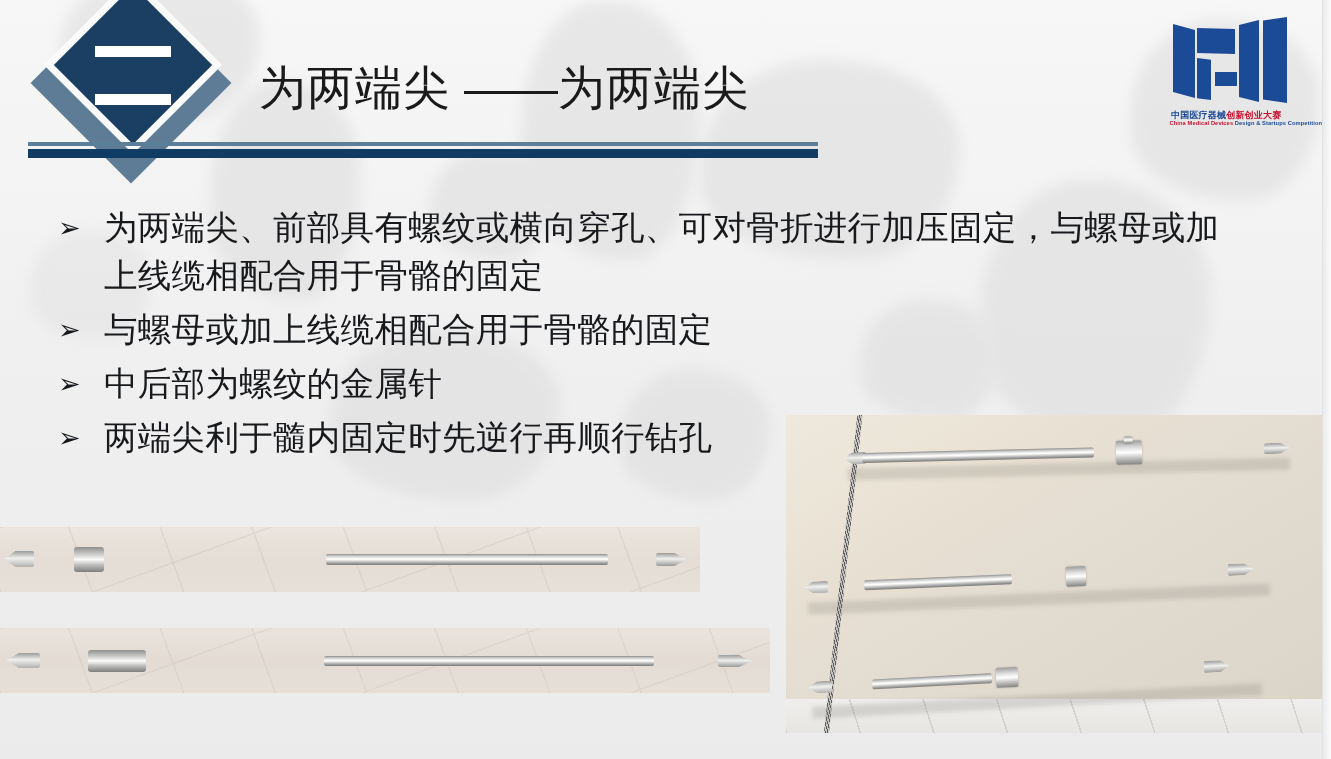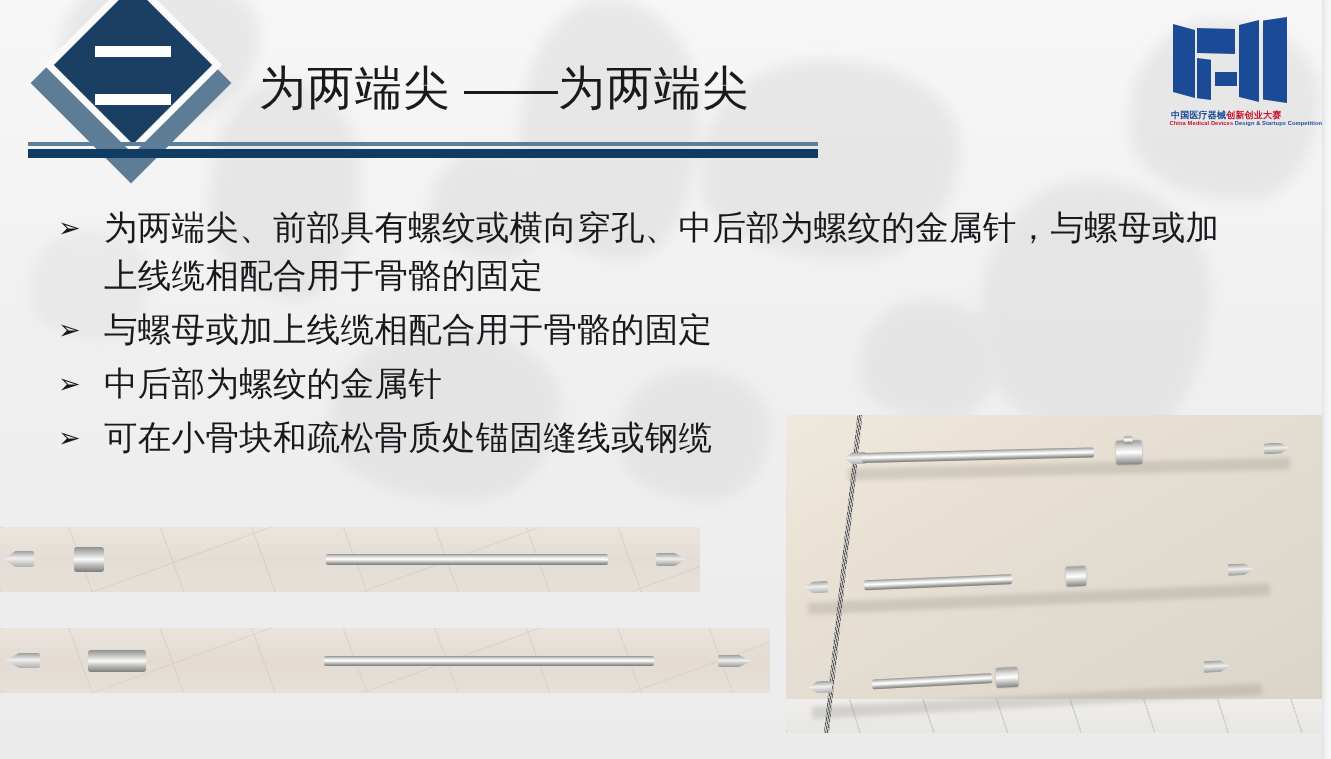--- a/index.html
+++ b/index.html
@@ -296,36 +296,36 @@
       </div>
       <div class="comp-text-cn"><span>中国医疗器械</span><em>创新创业大赛</em></div>
       <div class="comp-text-en"><em>China Medical Devices</em><span> Design &amp; Startups Competition</span></div>
     </div>
   </div>
 
   <div class="bullets">
 
     <div class="bullet-row">
       <div class="bullet-marker">➢</div>
-      <div class="bullet-text">为两端尖、前部具有螺纹或横向穿孔、中后部为螺纹的金属针，与螺母或加上线缆相配合用于骨骼的固定</div>
+      <div class="bullet-text">为两端尖、前部具有螺纹或横向穿孔、可对骨折进行加压固定，与螺母或加上线缆相配合用于骨骼的固定</div>
     </div>
 
     <div class="bullet-row">
       <div class="bullet-marker">➢</div>
       <div class="bullet-text">与螺母或加上线缆相配合用于骨骼的固定</div>
     </div>
 
     <div class="bullet-row">
       <div class="bullet-marker">➢</div>
       <div class="bullet-text">中后部为螺纹的金属针</div>
     </div>
 
     <div class="bullet-row">
       <div class="bullet-marker">➢</div>
-      <div class="bullet-text">可在小骨块和疏松骨质处锚固缝线或钢缆</div>
+      <div class="bullet-text">两端尖利于髓内固定时先逆行再顺行钻孔</div>
     </div>
   </div>
 
   <div class="photo photo-pin-1">
     <div class="photo-inner"></div>
     <div class="tile-bg" style="opacity:.35"></div>
 
     <div class="pin pin-tip-l" style="left:4px;  top:24px; width:30px;  height:16px;"></div>
     <div class="pin pin-thread" style="left:30px; top:24px; width:46px;  height:17px;"></div>
     <div class="pin pin-collar" style="left:74px; top:20px; width:30px;  height:25px;"></div>

